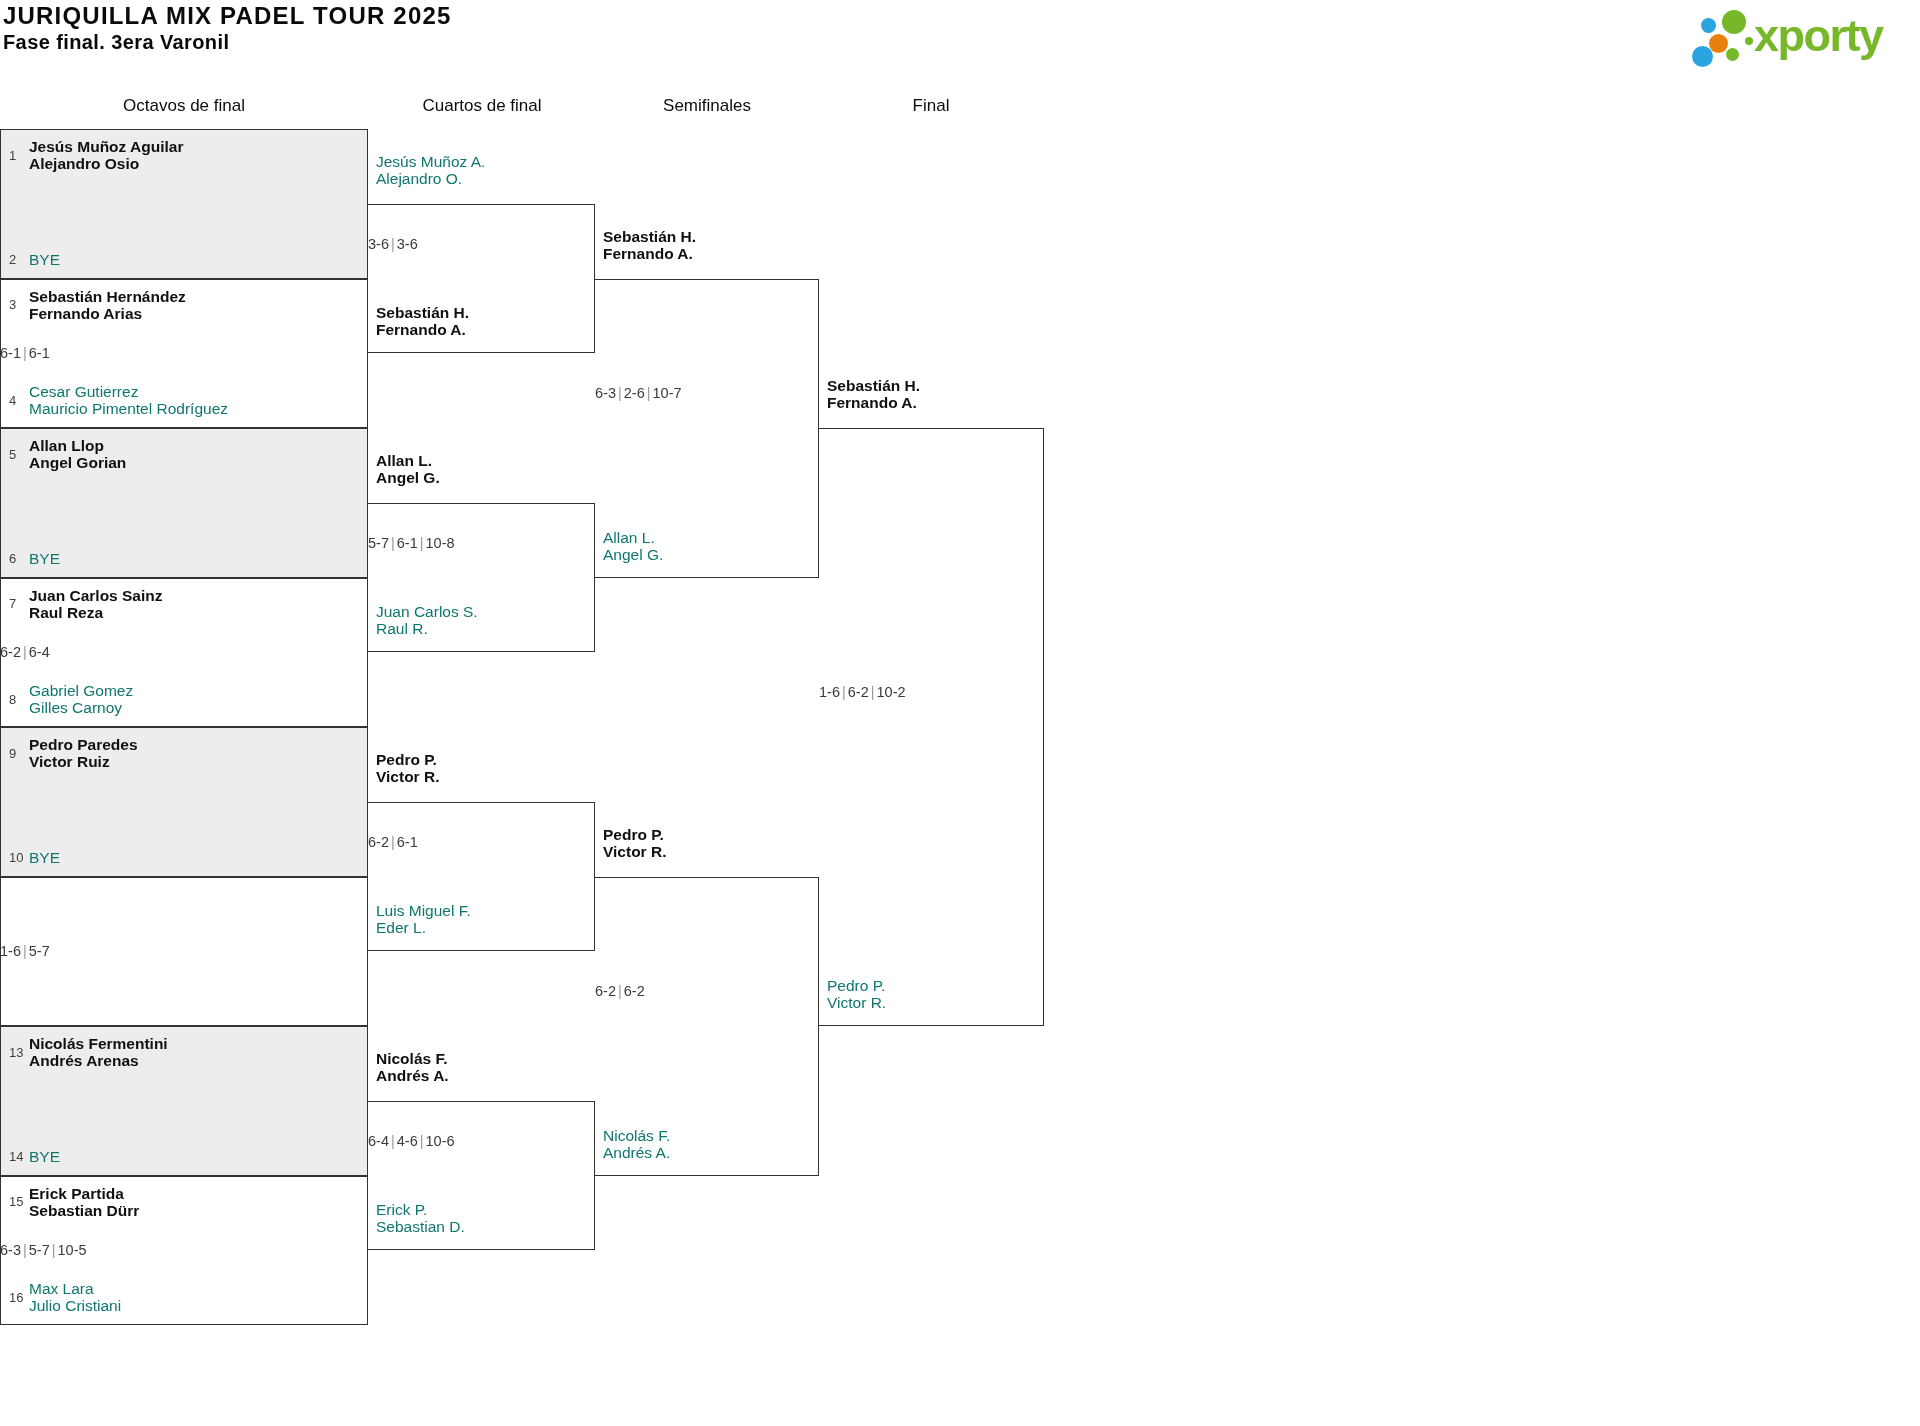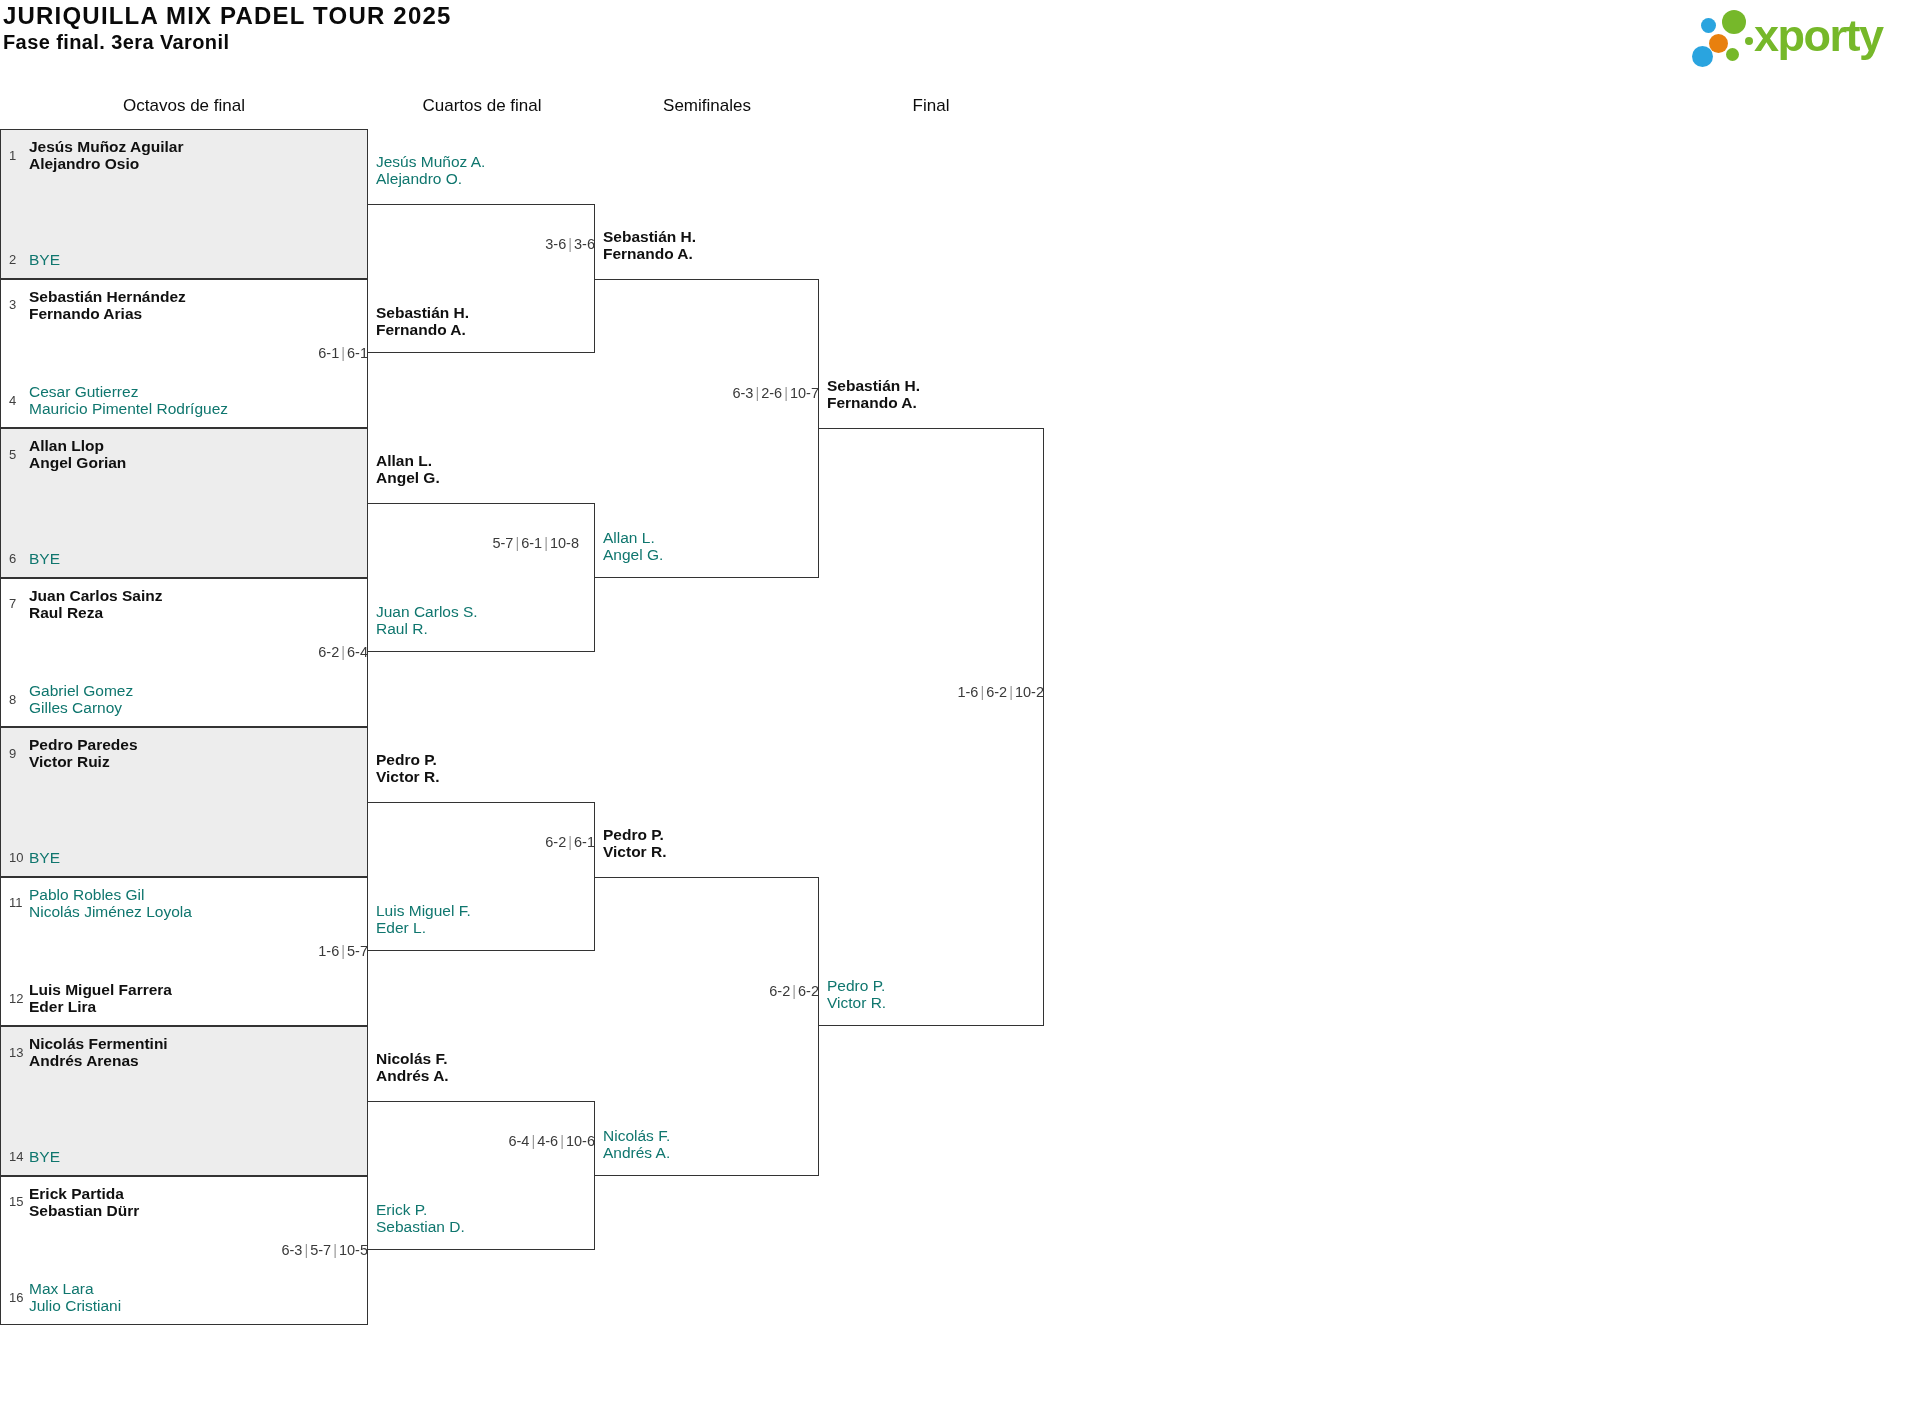--- a/index.html
+++ b/index.html
@@ -35,21 +35,21 @@
   .trow{position:absolute;display:flex;align-items:center;}
   .trow .seed{
     width:24px;flex:0 0 24px;font-size:13px;color:#3f3f3f;
     padding-left:4px;box-sizing:border-box;
   }
   .names{flex:1;min-width:0;}
   .nl{display:block;font-size:15.5px;line-height:17px;color:#0f766e;
       font-weight:400;white-space:nowrap;}
   .nl.b{font-weight:700;color:#101010;}
   .score{
-    position:absolute;text-align:right;font-size:14.5px;color:#3a3a3a;
+    position:absolute;text-align:left;font-size:14.5px;color:#3a3a3a;
     white-space:nowrap;
   }
   .score .pipe{color:#9a9a9a;padding:0 2px;}
   
   #logo{position:absolute;left:1690px;top:4px;width:228px;height:70px;display:block;text-decoration:none;cursor:pointer;text-align:center;}
   #logo .dot{position:absolute;border-radius:50%;}
   #logo .wordmark{
     position:absolute;left:64px;top:9px;font-size:45px;font-weight:700;
     letter-spacing:-1.5px;line-height:1;
   }
@@ -150,34 +150,20 @@
           </span>
         </div>
         <div class="trow" style="bottom: 10px; left: 4px; right: 6px;">
           <span class="seed">10</span>
           <span class="names">
             <span class="nl">BYE</span>
           </span>
         </div>
       </div>
       <div class="obox" style="left: 0px; top: 876.5px; width: 368px; height: 149.5px;">
-        <div class="trow" style="top: 8px; left: 4px; right: 6px;">
-          <span class="seed">11</span>
-          <span class="names">
-            <span class="nl">Pablo Robles Gil</span>
-            <span class="nl">Nicolás Jiménez Loyola</span>
-          </span>
-        </div>
-        <div class="trow" style="bottom: 10px; left: 4px; right: 6px;">
-          <span class="seed">12</span>
-          <span class="names">
-            <span class="nl b">Luis Miguel Farrera</span>
-            <span class="nl b">Eder Lira</span>
-          </span>
-        </div>
       </div>
       <div class="score" style="left: 0px; top: 951.25px; width: 368px; transform: translateY(-50%);"><span>1-6</span><span class="pipe">|</span><span>5-7</span></div>
       <div class="obox gray" style="left: 0px; top: 1026px; width: 368px; height: 149.5px;">
         <div class="trow" style="top: 8px; left: 4px; right: 6px;">
           <span class="seed">13</span>
           <span class="names">
             <span class="nl b">Nicolás Fermentini</span>
             <span class="nl b">Andrés Arenas</span>
           </span>
         </div>

